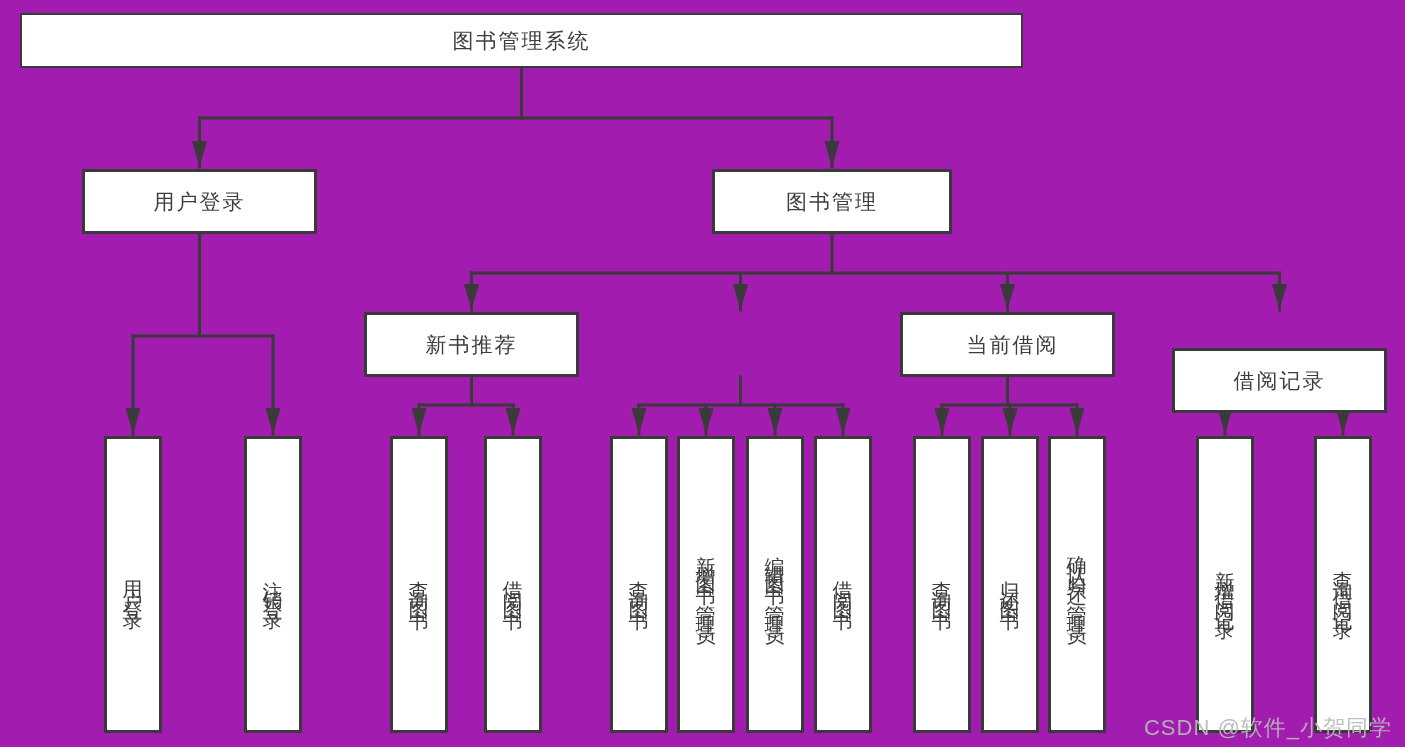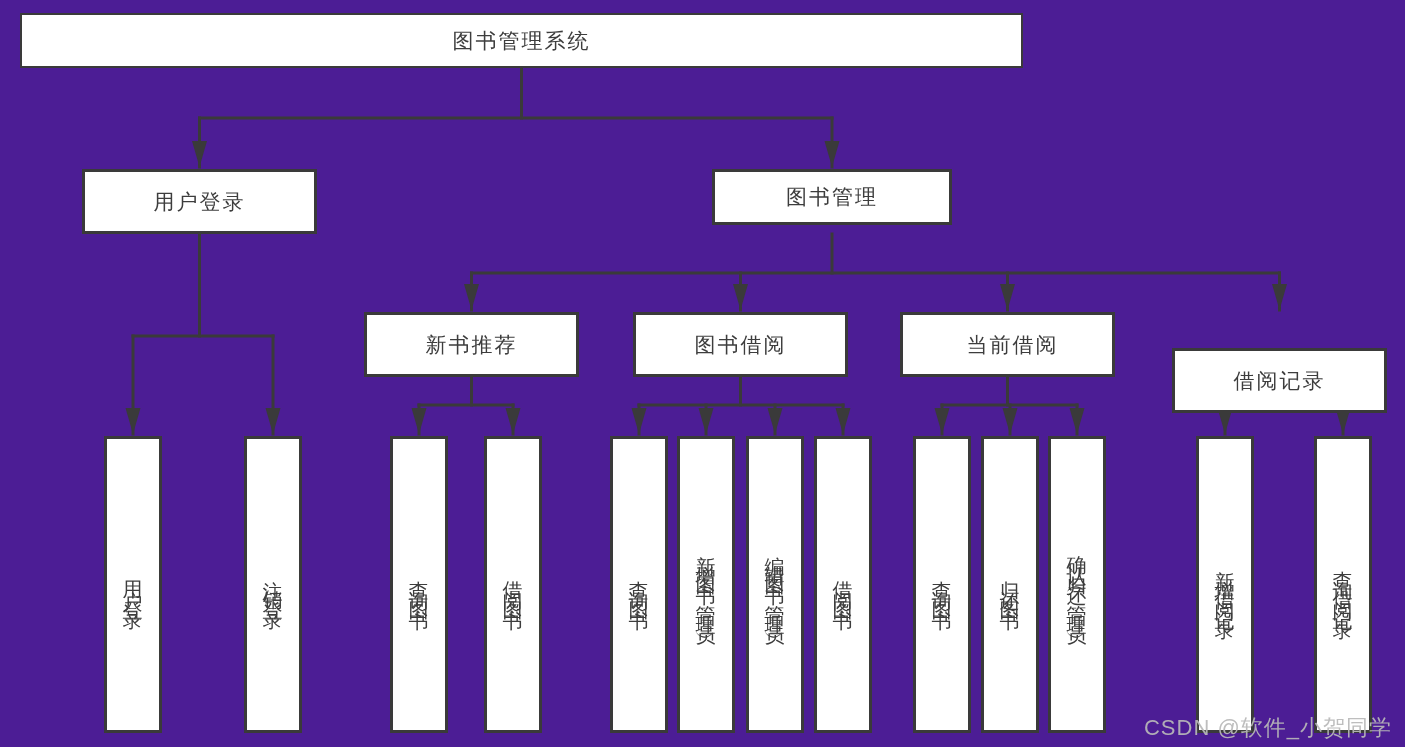--- a/index.html
+++ b/index.html
@@ -1,20 +1,20 @@
 <!DOCTYPE html>
 <html><head>
 <meta charset="utf-8">
 <style>
   html, body { margin: 0; padding: 0; background: #ffffff; }
   .canvas {
     position: relative;
     width: 1405px;
     height: 747px;
-    background: #4c1d95;
+    background: #a21caf;
     font-family: "Liberation Sans", sans-serif;
     overflow: hidden;
   }
   .edges {
     position: absolute;
     left: 0; top: 0;
     width: 1405px; height: 747px;
   }
   .node {
     position: absolute;
@@ -24,21 +24,21 @@
     display: flex;
     align-items: center;
     justify-content: center;
     color: #3d3d3d;
     font-size: 21px;
     letter-spacing: 2px;
     white-space: nowrap;
   }
   .root  { left: 20px;  top: 13px;  width: 1003px; height: 55px; border-width: 2.5px; }
   .lvl2a { left: 82px;  top: 169px; width: 235px;  height: 65px; }
-  .lvl2b { left: 712px; top: 169px; width: 240px;  height: 56px; }
+  .lvl2b { left: 712px; top: 169px; width: 240px;  height: 65px; }
   .lvl3  { top: 312px; width: 215px; height: 65px; }
   .l3a { left: 364px; }
   .l3b { left: 633px; }
   .l3c { left: 900px; padding-left: 10px; }
   .l3d { left: 1172px; margin-top: 36px; }
   .leaf {
     position: absolute;
     top: 436px;
     width: 58px;
     height: 297px;
@@ -136,21 +136,20 @@
       </g>
     </g>
   </svg>
 
   <div class="node root">图书管理系统</div>
 
   <div class="node lvl2a">用户登录</div>
   <div class="node lvl2b">图书管理</div>
 
   <div class="node lvl3 l3a">新书推荐</div>
-  <div class="node lvl3 l3b">图书借阅</div>
   <div class="node lvl3 l3c">当前借阅</div>
   <div class="node lvl3 l3d">借阅记录</div>
 
   <div class="leaf f1">用户登录</div>
   <div class="leaf f2">注销登录</div>
   <div class="leaf f3">查询图书</div>
   <div class="leaf f4">借阅图书</div>
   <div class="leaf f5">查询图书</div>
   <div class="leaf f6">新增图书（管理员）</div>
   <div class="leaf f7">编辑图书（管理员）</div>

